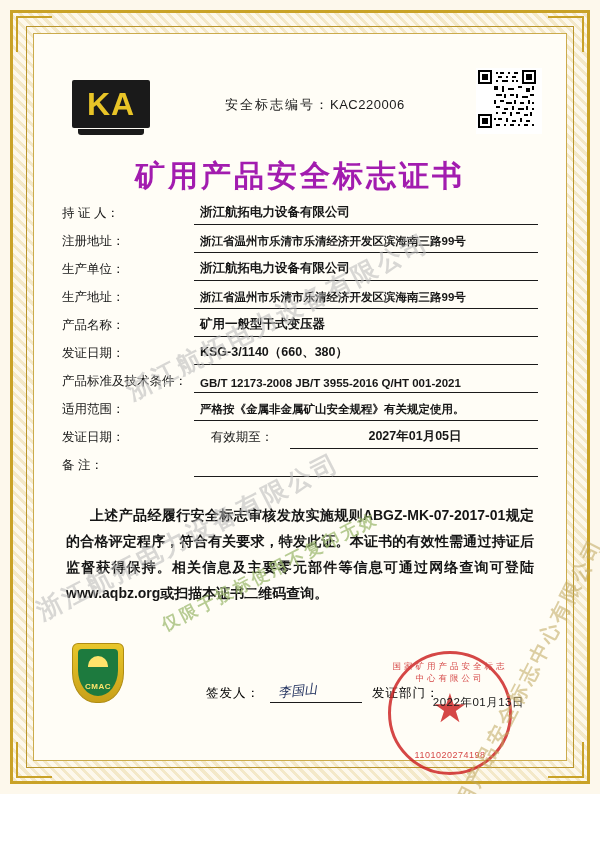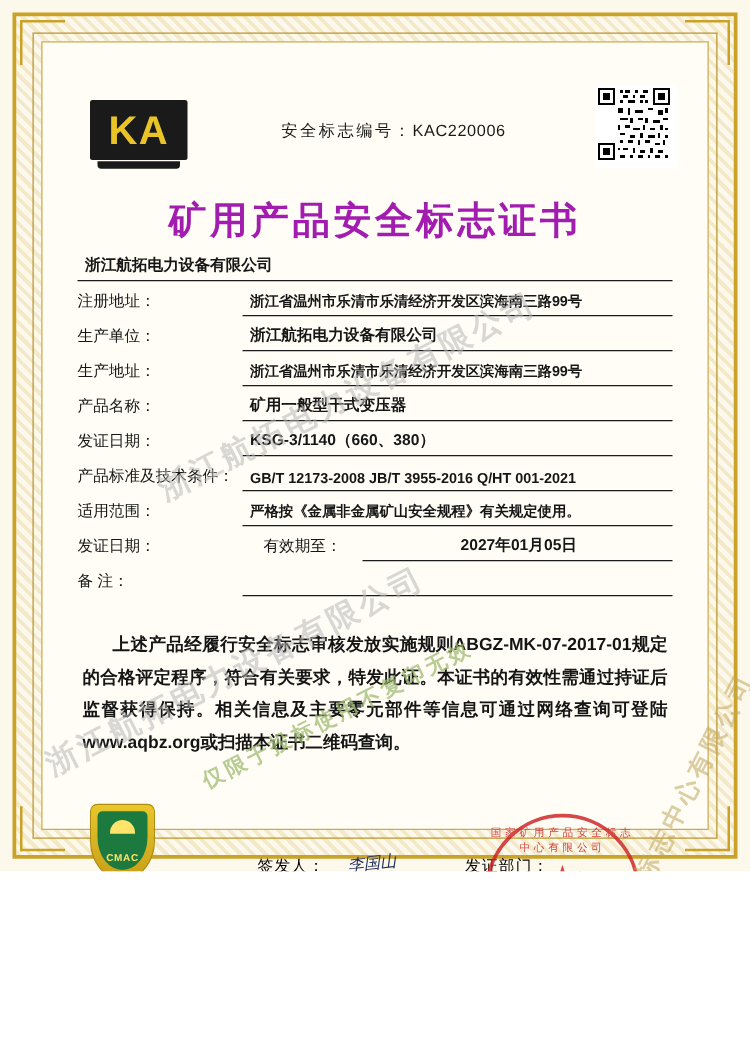--- a/index.html
+++ b/index.html
@@ -10,21 +10,21 @@
     width: 600px;
     height: 849px;
     background: #ffffff;
     font-family: "Liberation Sans", sans-serif;
     overflow: hidden;
   }
 
   .certificate {
     position: relative;
     width: 600px;
-    height: 697px;
+    height: 794px;
     background: #fdf8ec;
     box-sizing: border-box;
     overflow: hidden;
   }
 
   
   .border-outer {
     position: absolute;
     left: 10px; top: 10px; right: 10px; bottom: 10px;
     border: 3px solid #c9a227;
@@ -433,20 +433,21 @@
           </g>
         </svg>
       </div>
     </div>
 
     <div class="title">矿用产品安全标志证书</div>
 
     <div class="fields">
 
       <div class="row">
+        <div class="label">持 证 人：</div>
         <div class="val">浙江航拓电力设备有限公司</div>
       </div>
 
       <div class="row">
         <div class="label">注册地址：</div>
         <div class="val small">浙江省温州市乐清市乐清经济开发区滨海南三路99号</div>
       </div>
 
       <div class="row">
         <div class="label">生产单位：</div>

